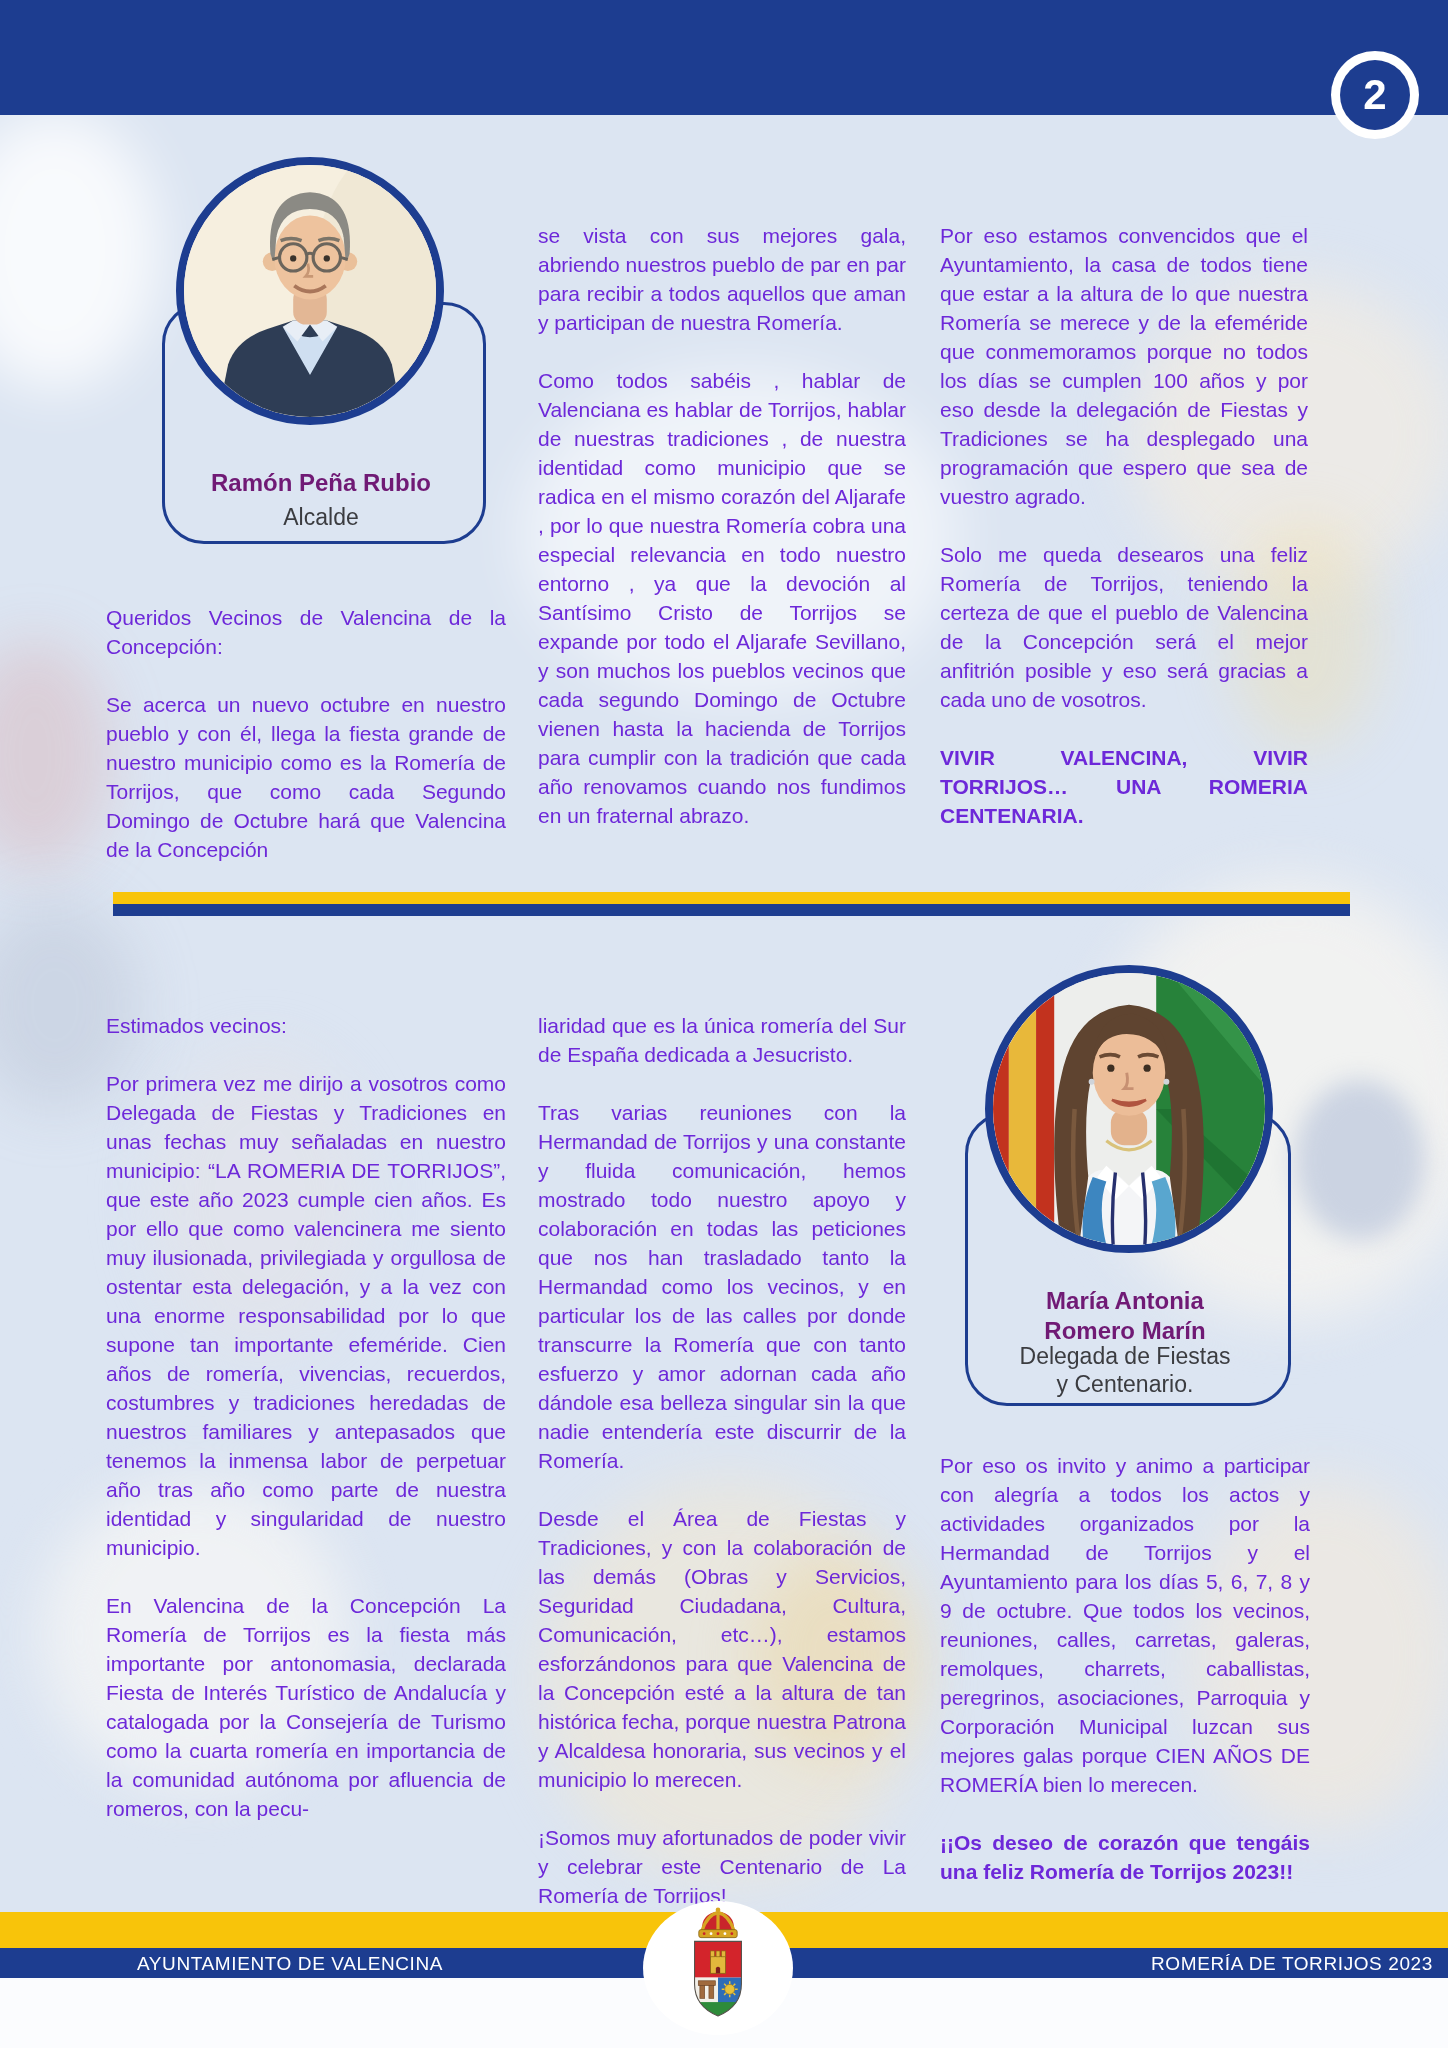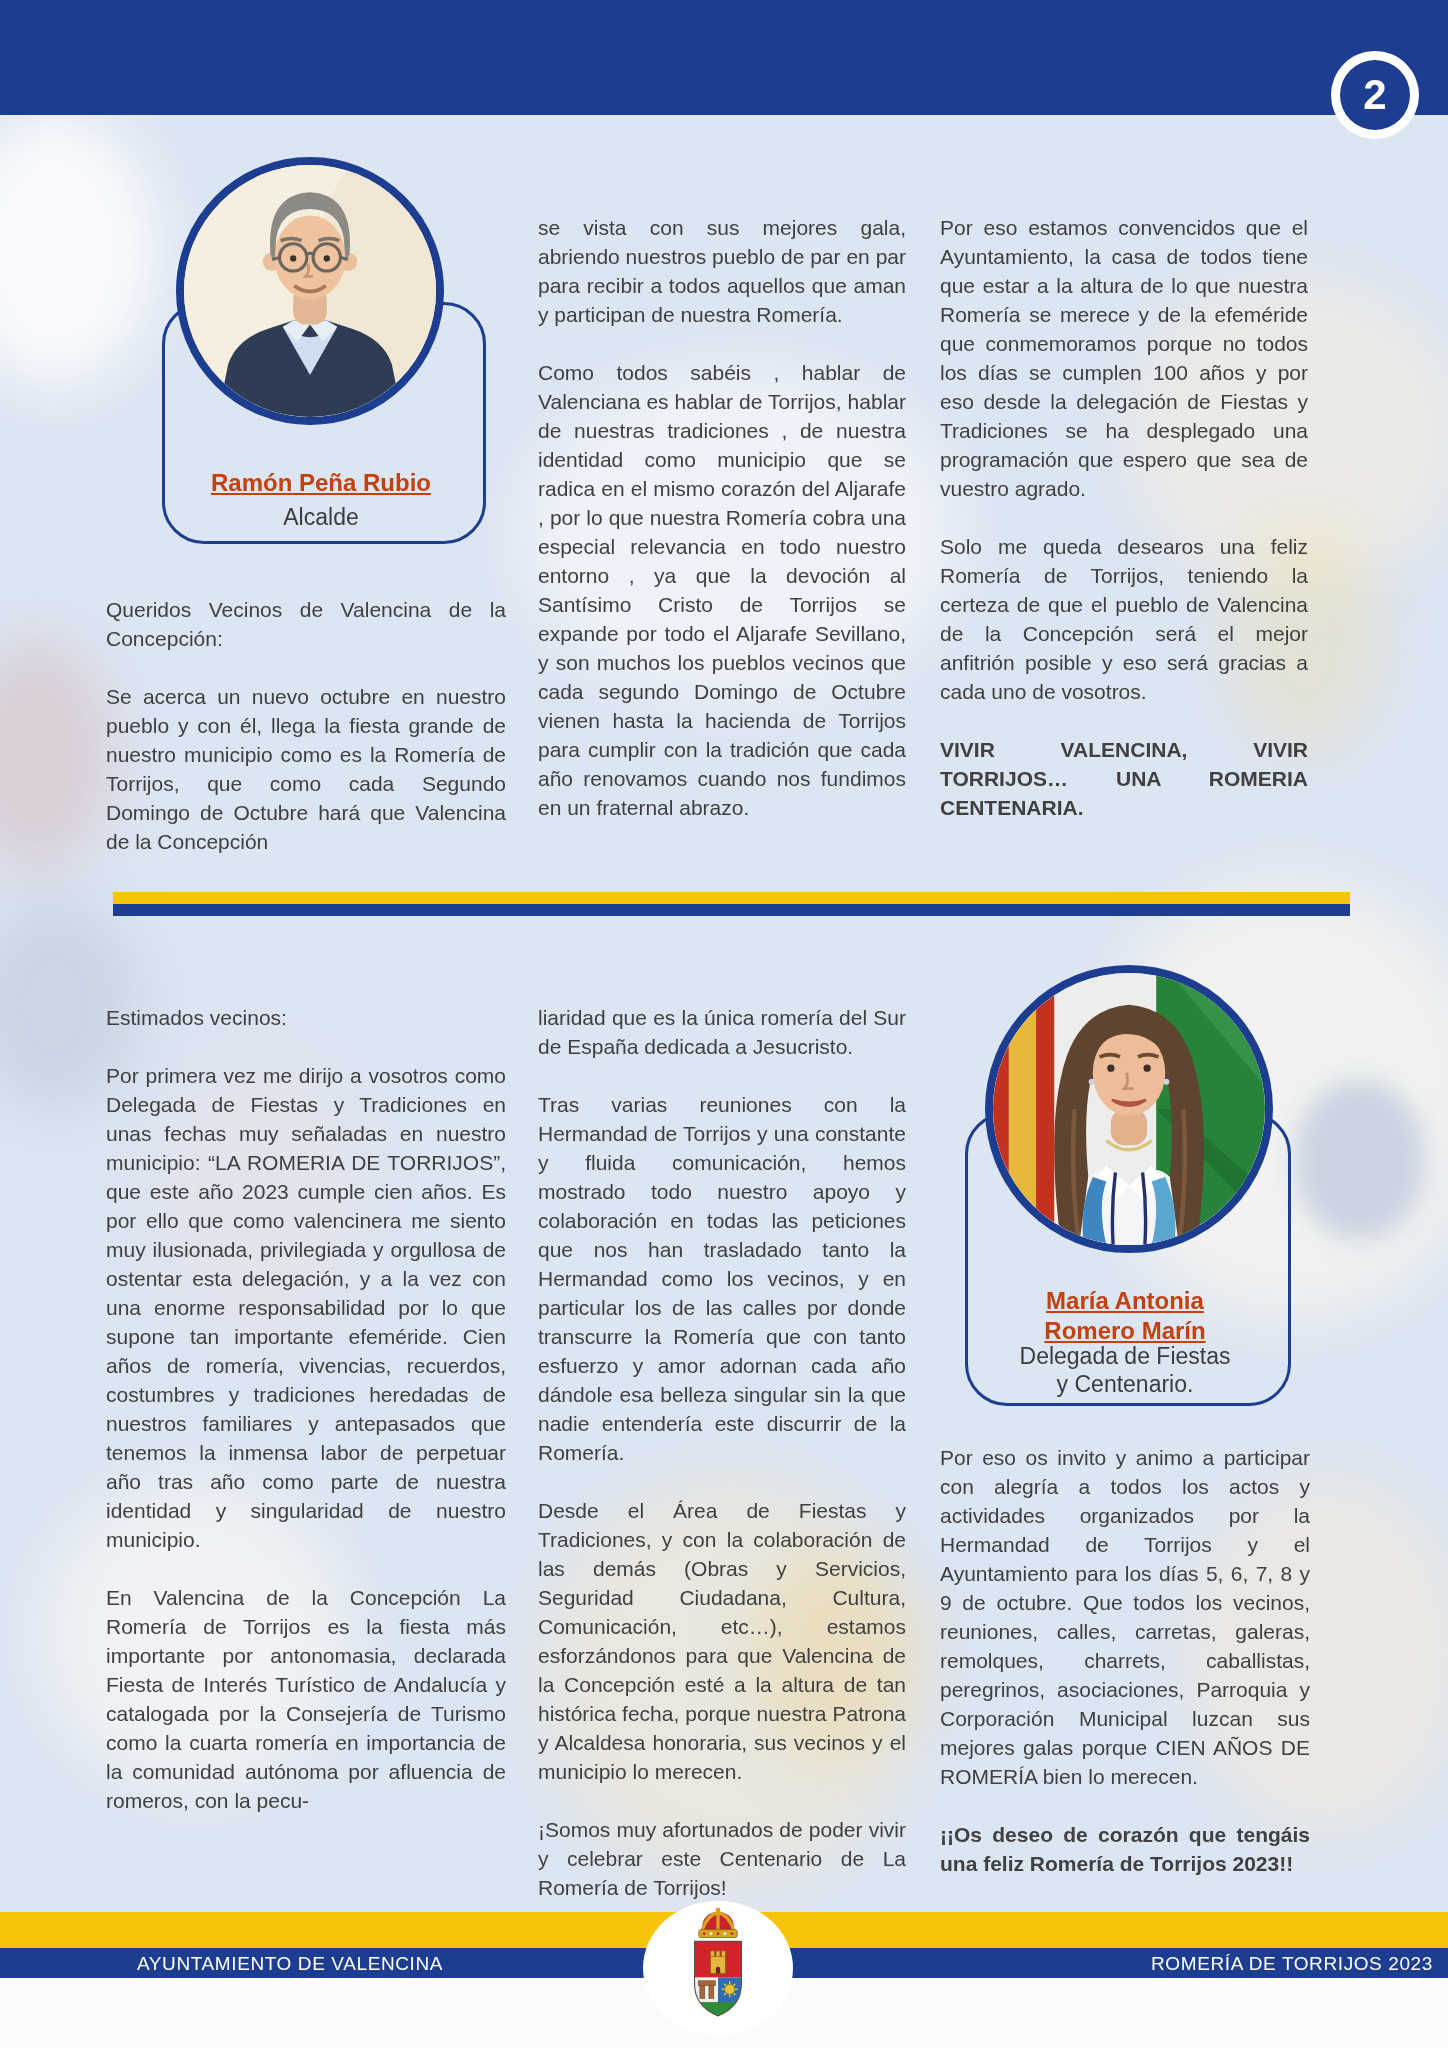--- a/index.html
+++ b/index.html
@@ -34,28 +34,28 @@
     display:flex;align-items:center;justify-content:center;color:#fff;font-size:42px;font-weight:700;}
 
   .profile-card{position:absolute;border:3px solid #1d3d90;border-radius:42px;background:transparent;}
   .card1{left:162px;top:302px;width:318px;height:236px;}
   .card2{left:965px;top:1112px;width:320px;height:288px;}
   .photo-circle{position:absolute;border:8px solid #1d3d90;border-radius:50%;overflow:hidden;box-sizing:border-box;background:#f5eede;z-index:3;}
   .circle1{left:176px;top:157px;width:268px;height:268px;}
   .circle2{left:985px;top:965px;width:288px;height:288px;}
   .photo-circle svg{display:block;width:100%;height:100%;}
 
-  .cap-name{position:absolute;text-align:center;font-weight:700;color:#c2410c;font-size:24px;line-height:30px;z-index:4;text-decoration:underline;}
+  .cap-name{position:absolute;text-align:center;font-weight:700;color:#701a75;font-size:24px;line-height:30px;z-index:4;}
   .cap-role{position:absolute;text-align:center;color:#3b3c40;font-size:23px;line-height:28px;z-index:4;}
   .n1{left:162px;top:468px;width:318px;}
   .r1{left:162px;top:503px;width:318px;}
   .n2{left:965px;top:1278px;width:320px;margin-top:8px;}
   .r2{left:965px;top:1342px;width:320px;}
 
-  .col{position:absolute;font-size:21px;line-height:29px;text-align:justify;color:#404040;z-index:2;}
+  .col{position:absolute;font-size:21px;line-height:29px;text-align:justify;color:#6d28d9;z-index:2;margin-top:8px;}
   .col p{margin:0 0 29px 0;}
   .col p:last-child{margin-bottom:0;}
   .bold-par{font-weight:700;}
   .s1c1{left:106px;top:595px;width:400px;}
   .s1c2{left:538px;top:213px;width:368px;}
   .s1c3{left:940px;top:213px;width:368px;}
   .s2c1{left:106px;top:1003px;width:400px;}
   .s2c2{left:538px;top:1003px;width:368px;}
   .s2c3{left:940px;top:1443px;width:370px;}
 

